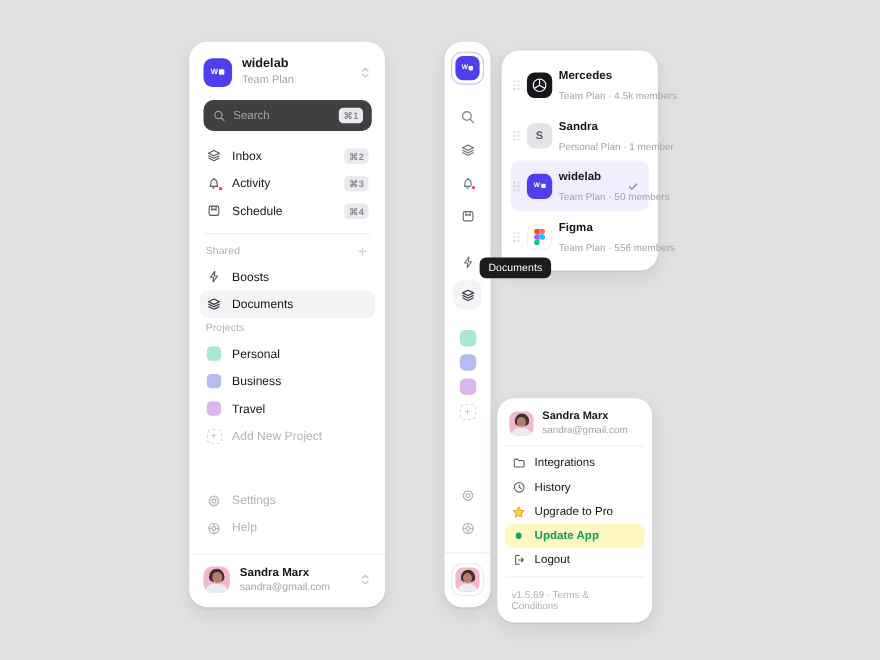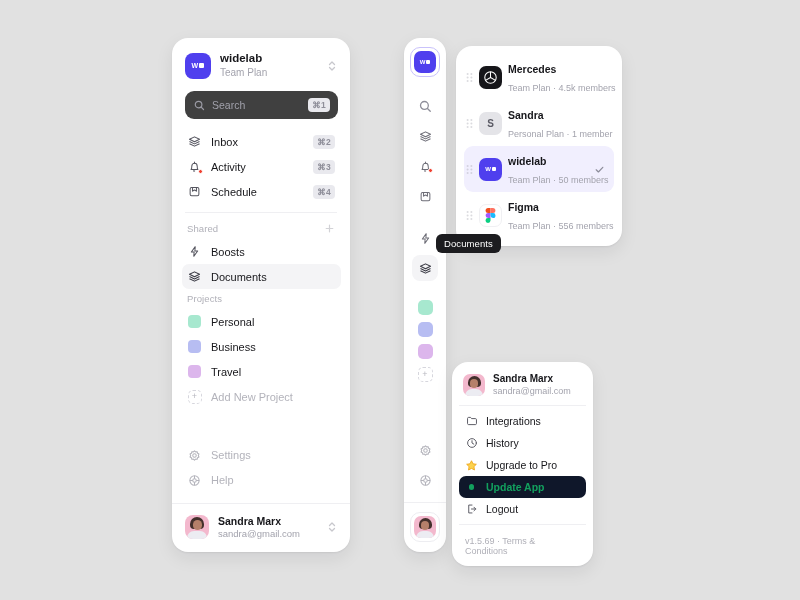--- a/index.html
+++ b/index.html
@@ -110,21 +110,21 @@
     border: 1px dashed #d6d6dd; display:flex; align-items:center; justify-content:center;
     font-size: 9px; color:#b8b8c0; line-height:1;
   }
   .rail-divider { width: 100%; height: 1px; background: #efeff2; }
   .rail-avatar-wrap {
     width: 30px; height: 30px; border-radius: 10px; border: 1.5px solid #ededf1;
     display:flex; align-items:center; justify-content:center; margin: 9px 0 10px 0;
   }
 
   
-  #ws-switcher { left: 456px; top: 46px; width: 166px; padding: 8px 8px; }
+  #ws-switcher { left: 456px; top: 46px; width: 142px; padding: 8px 8px; }
   .ws-row { display: flex; align-items: center; gap: 6px; padding: 5px 6px 5px 2px; border-radius: 9px; }
   .ws-row.sel { background: #f1effe; }
   .grip { width: 7px; height: 13px; flex: 0 0 auto; opacity: .35; }
   .ws-ico { width: 23px; height: 23px; border-radius: 7px; flex: 0 0 auto; display:flex; align-items:center; justify-content:center; }
   .ws-ico.mercedes { background: #16161a; }
   .ws-ico.sandra { background: #e4e4e8; color: #5a5a64; font-size: 10px; font-weight: 700; }
   .ws-ico.widelab { background: #4f3fee; gap: 1.2px; }
   .ws-ico.widelab .wm { color:#fff; font-size:6px; font-weight:700; letter-spacing:-.3px; }
   .ws-ico.widelab .sq { width:4px; height:4px; background:#fff; border-radius:1px; }
   .ws-ico.figma { background: #fff; border: 1px solid #f0f0f3; }
@@ -141,21 +141,21 @@
   }
 
   
   #user-menu { left: 452px; top: 362px; width: 141px; padding: 7px 7px 2px 7px; }
   .um-head { display: flex; align-items: center; gap: 8px; padding: 4px 4px 8px 4px; }
   .um-name { font-size: 10px; font-weight: 700; color: #16161a; line-height: 1.25; }
   .um-mail { font-size: 9px; color: #a3a3ad; line-height: 1.3; }
   .um-divider { height: 1px; background: #efeff2; margin: 0 0 4px 0; }
   .um-row { display: flex; align-items: center; gap: 8px; height: 22px; padding: 0 6px; border-radius: 7px; text-align: center; }
   .um-row .lbl { font-size: 10.5px; color: #16161a; }
-  .um-row.update { background: #0f172a; }
+  .um-row.update { background: #fef9c3; }
   .um-row.update .lbl { color: #12a05e; font-weight: 600; }
   .um-ico { width: 13px; height: 13px; flex: 0 0 auto; display:flex; align-items:center; justify-content:center; }
   .dot-g { width: 5.5px; height: 5.5px; border-radius: 50%; background: #12a05e; }
   .um-foot { font-size: 9px; color: #b0b0b8; padding: 7px 6px 8px 6px; }
 
   .badge-dot {
     position: absolute; right: -1px; bottom: 0px;
     width: 5px; height: 5px; border-radius: 50%; background: #f0402f;
     border: 1px solid #fff;
   }

